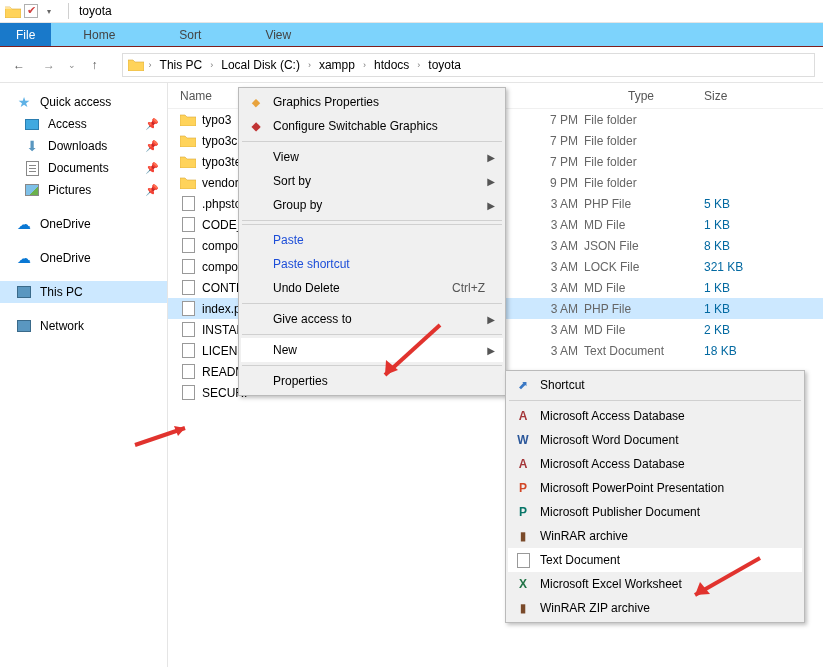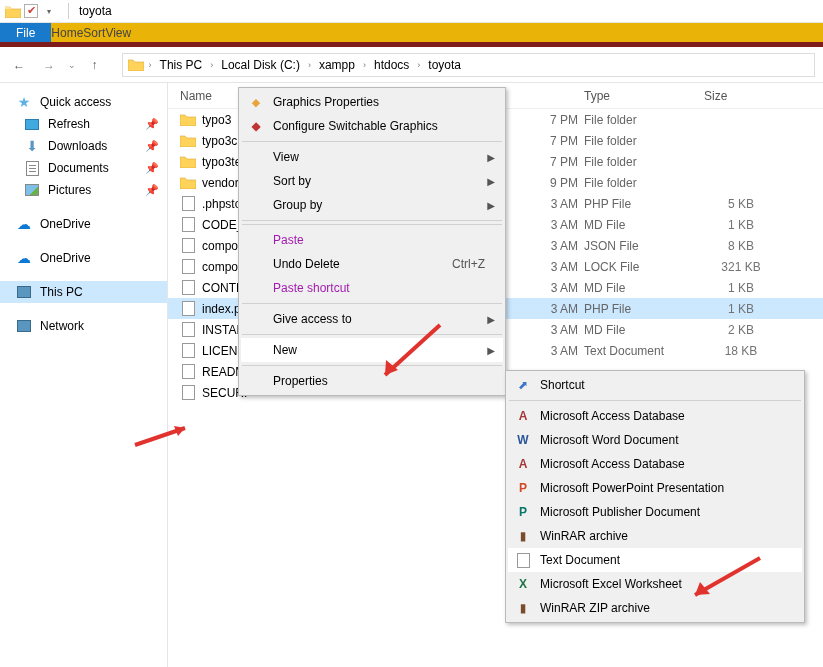--- a/index.html
+++ b/index.html
@@ -4,23 +4,23 @@
 <style>
 * { margin: 0; padding: 0; box-sizing: border-box; font-family: "Segoe UI", Tahoma, sans-serif; font-size: 12px; }
 body { background: #fff; width: 823px; height: 667px; overflow: hidden; position: relative; }
 
 .titlebar { height: 23px; display: flex; align-items: center; background: #fff; border-bottom: 1px solid #e5e5e5; }
 .titlebar .qat { display: flex; align-items: center; gap: 2px; padding: 0 4px; }
 .titlebar .qat-icon { width: 18px; height: 18px; display: flex; align-items: center; justify-content: center; }
 .titlebar .divider { width: 1px; height: 16px; background: #d0d0d0; margin: 0 6px; }
 .titlebar .folder-name { padding-left: 4px; color: #000; }
 
-.ribbon { height: 24px; display: flex; align-items: stretch; background: #eab308; border-bottom: 5px solid #7f1d1d; }
+.ribbon { height: 24px; display: flex; align-items: stretch; background: #7dd3fc; border-bottom: 1px solid #7f1d1d; }
 .ribbon .file-tab { background: #1979ca; color: #fff; padding: 0 16px; display: flex; align-items: center; }
-.ribbon .tab { padding: 0 0; display: flex; align-items: center; color: #444; }
+.ribbon .tab { padding: 0 32px; display: flex; align-items: center; color: #444; }
 
 .navbar { height: 36px; display: flex; align-items: center; padding: 0 8px; gap: 8px; border-bottom: 1px solid #e5e5e5; }
 .nav-btn { width: 22px; height: 22px; display: flex; align-items: center; justify-content: center; color: #888; }
 .nav-btn.active { color: #555; }
 .nav-chev { font-size: 9px; color: #888; }
 .breadcrumb { display: flex; align-items: center; gap: 4px; margin-left: 8px; flex: 1; border: 1px solid #ddd; height: 24px; padding: 0 4px; }
 .breadcrumb .bc-folder-icon { width: 18px; height: 18px; display: flex; align-items: center; justify-content: center; }
 .breadcrumb .crumb { padding: 0 4px; color: #000; }
 .breadcrumb .bc-sep { color: #777; font-size: 9px; }
 
@@ -30,34 +30,34 @@
 .sidebar .item.top { padding-left: 16px; }
 .sidebar .item .pin { margin-left: auto; color: #888; font-size: 11px; }
 .sidebar .item.selected { background: #cce8ff; }
 .sidebar .spacer { height: 12px; }
 .sidebar .si-icon { width: 16px; height: 16px; display: flex; align-items: center; justify-content: center; }
 
 .filepane { flex: 1; position: relative; }
 .columns { display: flex; height: 26px; align-items: center; border-bottom: 1px solid #f0f0f0; color: #555; }
 .col-name { width: 280px; padding-left: 12px; }
 .col-date { width: 130px; padding-left: 12px; }
-.col-type { width: 120px; padding-left: 6px; }
+.col-type { width: 120px; padding-left: 6px; text-align: center; }
 .col-size { width: 80px; padding-left: 6px; }
 .filelist .row { display: flex; height: 21px; align-items: center; }
 .filelist .row.selected { background: #cce8ff; }
 .filelist .cell-name { width: 280px; padding-left: 12px; display: flex; align-items: center; gap: 6px; }
 .filelist .cell-date { width: 130px; padding-left: 12px; color: #666; text-align: right; white-space: nowrap;}
 .filelist .cell-type { width: 120px; padding-left: 6px; color: #666; }
-.filelist .cell-size { width: 80px; padding-left: 6px; color: #737373; text-align: center; }
+.filelist .cell-size { width: 80px; padding-left: 6px; color: #0369a1; text-align: left; }
 .file-icon { width: 16px; height: 16px; display: flex; align-items: center; justify-content: center; }
 
 .ctxmenu { position: absolute; background: #f0f0f0; border: 1px solid #bababa; box-shadow: 2px 2px 4px rgba(0,0,0,0.25); padding: 2px; }
 .ctxmenu1 { left: 238px; top: 87px; width: 268px; }
 .ctxmenu .mi { height: 24px; display: flex; align-items: center; padding: 0 30px 0 32px; position: relative; color: #000; }
-.ctxmenu .mi.disabled { color: #a21caf; }
+.ctxmenu .mi.disabled { color: #1d4ed8; }
 .ctxmenu .mi.hl { background: #fff; }
 .ctxmenu .mi .arrow { position: absolute; right: 8px; font-size: 10px; color: #555; }
 .ctxmenu .mi .shortcut { position: absolute; right: 18px; color: #555; }
 .ctxmenu .sep { height: 1px; background: #d0d0d0; margin: 3px 1px; }
 .ctxmenu .mi .mi-icon { position: absolute; left: 6px; width: 18px; height: 18px; display: flex; align-items: center; justify-content: center; }
 
 .ctxmenu2 { left: 505px; top: 370px; width: 300px; }
 
 .folder-svg { width:16px; height:13px; }
 
@@ -129,21 +129,21 @@
 <div class="content">
   <div class="sidebar">
     <div class="item top">
       <span class="si-icon star5">★</span>
       <span>Quick access</span>
     </div>
     <div class="item">
       <span class="si-icon">
           <span class="desktop-ico"></span>
         </span>
-      <span>Refresh</span>
+      <span>Access</span>
       <span class="pin">📌</span>
     </div>
     <div class="item">
       <span class="si-icon down-ico">⬇</span>
       <span>Downloads</span>
       <span class="pin">📌</span>
     </div>
     <div class="item">
       <span class="si-icon">
           <span class="doc-ico"></span>
@@ -378,26 +378,26 @@
     </div>
   <div class="mi">
       <span>Group by</span>
       <span class="arrow">▶</span>
     </div>
   <div class="sep"></div>
   <div class="sep"></div>
   <div class="mi disabled">
       <span>Paste</span>
     </div>
+  <div class="mi disabled">
+      <span>Paste shortcut</span>
+    </div>
   <div class="mi">
       <span>Undo Delete</span>
       <span class="shortcut">Ctrl+Z</span>
-    </div>
-  <div class="mi disabled">
-      <span>Paste shortcut</span>
     </div>
   <div class="sep"></div>
   <div class="mi">
       <span>Give access to</span>
       <span class="arrow">▶</span>
     </div>
   <div class="sep"></div>
   <div class="mi hl">
       <span>New</span>
       <span class="arrow">▶</span>

